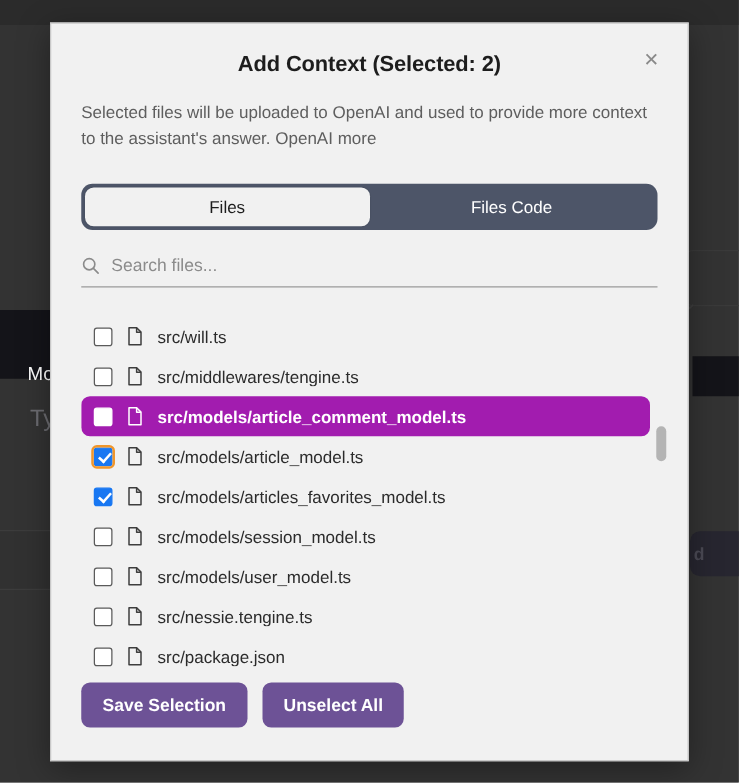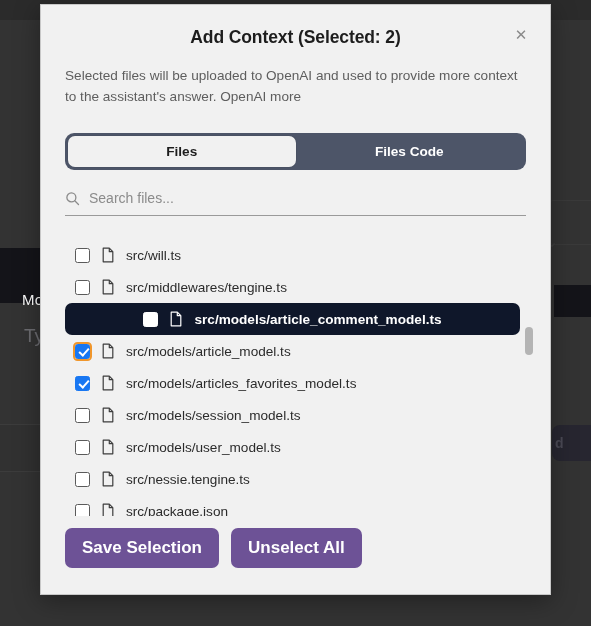--- a/index.html
+++ b/index.html
@@ -110,21 +110,21 @@
     left: 548px; top: 200px;
     width: 70px; height: 45px;
     border: 1px solid #3a3a3a;
     border-radius: 6px;
   }
 
   
   .modal {
     position: absolute;
     left: 40px;
-    top: 4px;
+    top: 18px;
     width: 511px;
     height: 591px;
     background: #f1f1f1;
     border: 1px solid #c8c8c8;
     box-shadow: 0 6px 24px rgba(0,0,0,.35);
     display: flex;
     flex-direction: column;
     overflow: hidden;
   }
 
@@ -182,21 +182,21 @@
     border-radius: 9px;
     padding: 3px;
     flex: 0 0 auto;
   }
 
   .tab {
     flex: 1 1 0;
     text-align: center;
     padding: 8px 4px;
     font-size: 13.6px;
-    font-weight: bold;
+    font-weight: normal;
     border-radius: 7px;
     cursor: pointer;
     border: none;
     font-family: "Liberation Sans", sans-serif;
     color: #ffffff;
     background: transparent;
   }
 
   .tab.active {
     background: #f1f1f1;
@@ -249,22 +249,21 @@
     display: flex;
     align-items: center;
     gap: 11px;
     height: 32px;
     padding: 0 10px;
     border-radius: 7px;
     cursor: pointer;
   }
 
   .file-row.selected-row {
-    background: #0f172a;
-    justify-content: center;
+    background: #a21caf;
   }
 
   .cb {
     flex: 0 0 auto;
     width: 15px;
     height: 15px;
     border: 1px solid #5a5a5a;
     border-radius: 2.5px;
     background: #ffffff;
     position: relative;
@@ -340,21 +339,21 @@
     gap: 12px;
     padding: 12px 24px 26px 24px;
   }
 
   .btn {
     background: #6d5296;
     color: #ffffff;
     border: none;
     border-radius: 7px;
     padding: 10px 17px;
-    font-size: 17px;
+    font-size: 14px;
     font-weight: bold;
     cursor: pointer;
     font-family: "Liberation Sans", sans-serif;
   }
 </style>
 </head>
 <body>
 
 <div class="app-backdrop">
   <div class="bg-topbar"></div>

